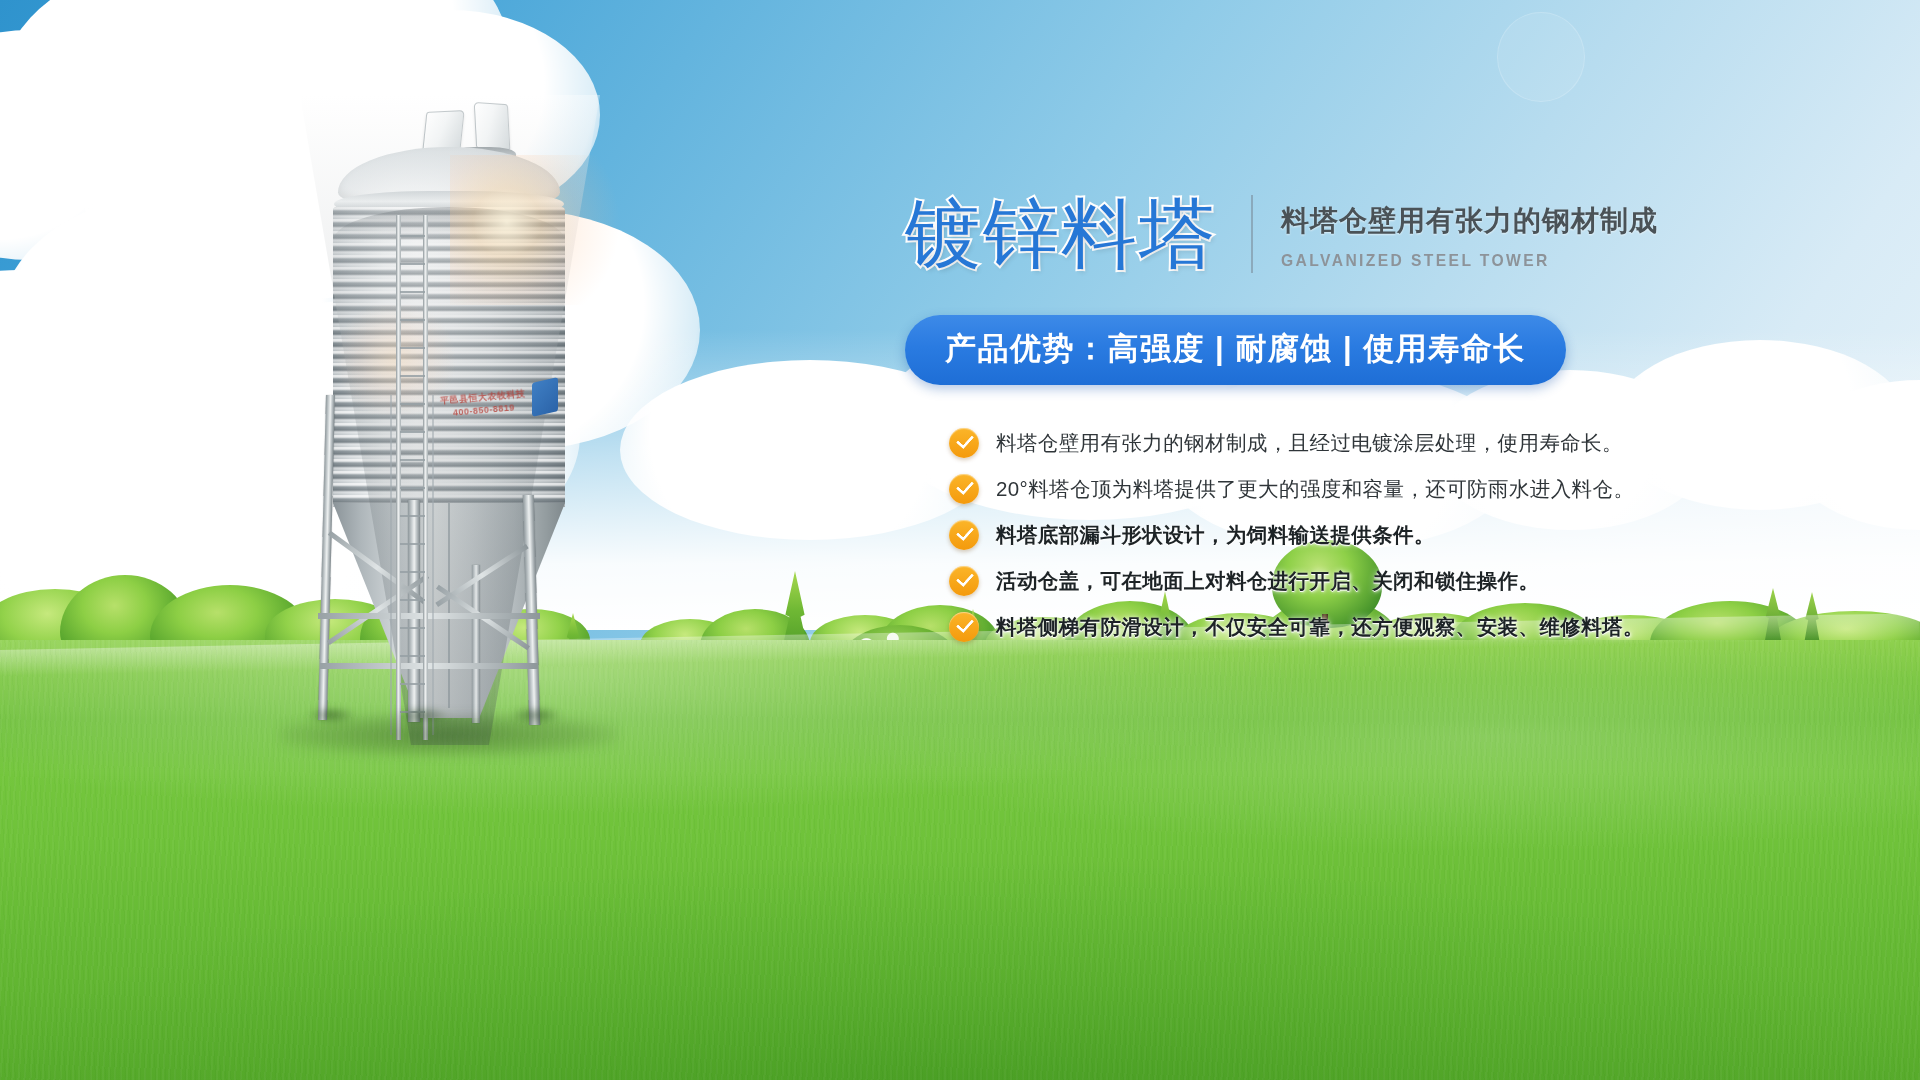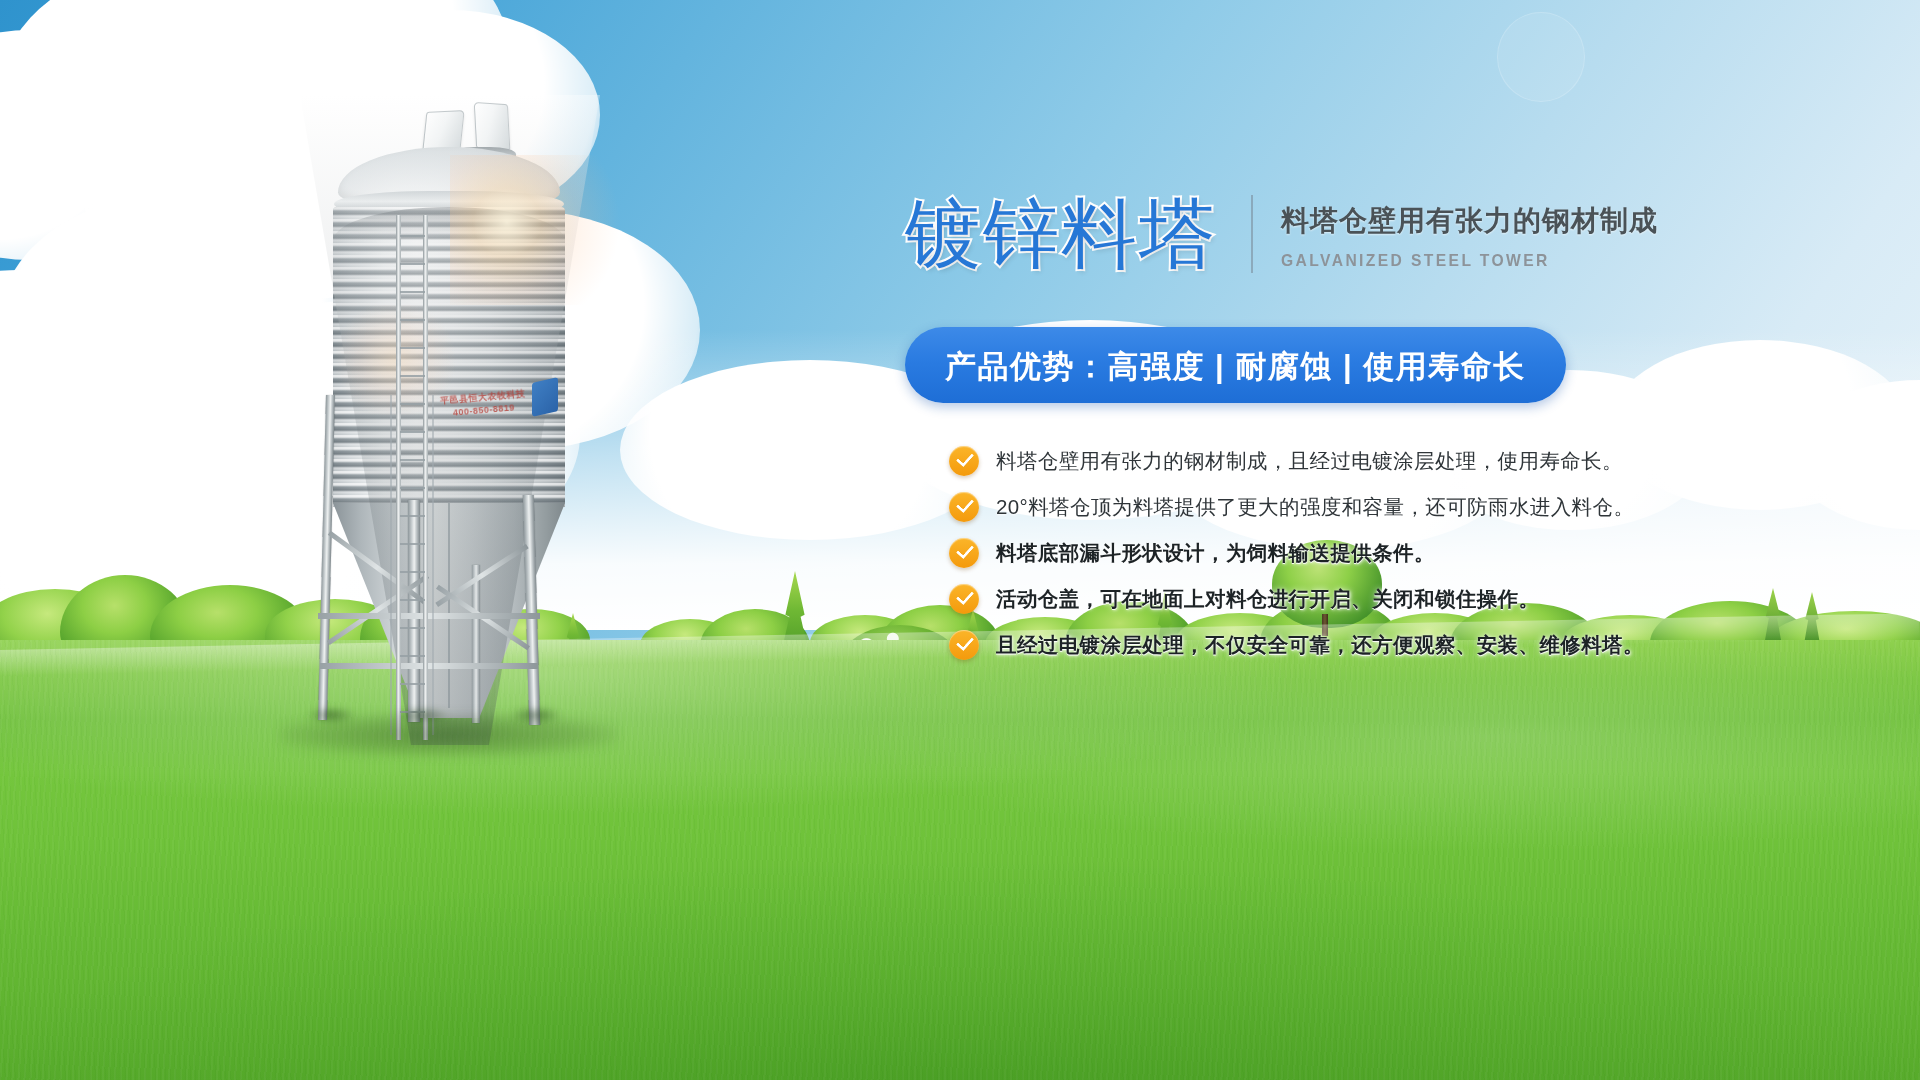--- a/index.html
+++ b/index.html
@@ -285,22 +285,22 @@
     letter-spacing:1px; white-space:nowrap;
     text-shadow:0 1px 2px rgba(255,255,255,.6);
   }
   .co-en {
     margin-top:11px; font-size:17px; font-weight:bold; color:#8d9399;
     letter-spacing:2.6px; white-space:nowrap;
     transform:scaleX(.92); transform-origin:left center;
   }
 
   .pill {
-    margin-top:54px; display:inline-block;
-    padding:19px 40px 15px;
+    margin-top:42px; display:inline-block;
+    padding:13px 40px 15px;
     border-radius:40px;
     background:linear-gradient(to bottom, #3d8ae8 0%, #2a7be1 45%, #1e6ed6 100%);
     color:#ffffff; font-size:31px; font-weight:bold; letter-spacing:1.5px;
     box-shadow:0 4px 12px rgba(20,80,170,.32);
     white-space:nowrap;
   }
 
   .bullets { margin-top:43px; }
   .bullet {
     display:flex; align-items:center; margin-bottom:16px;padding-left:44px;
@@ -512,19 +512,19 @@
         <span class="bullet-text">料塔底部漏斗形状设计，为饲料输送提供条件。</span>
       </div>
 
       <div class="bullet on-green">
         <span class="tick"></span>
         <span class="bullet-text">活动仓盖，可在地面上对料仓进行开启、关闭和锁住操作。</span>
       </div>
 
       <div class="bullet on-green">
         <span class="tick"></span>
-        <span class="bullet-text">且经过电镀涂层处理，不仅安全可靠，还方便观察、安装、维修料塔。</span>
+        <span class="bullet-text">料塔侧梯有防滑设计，不仅安全可靠，还方便观察、安装、维修料塔。</span>
       </div>
 
     </div>
   </div>
 
 </div>
 
 </body></html>

